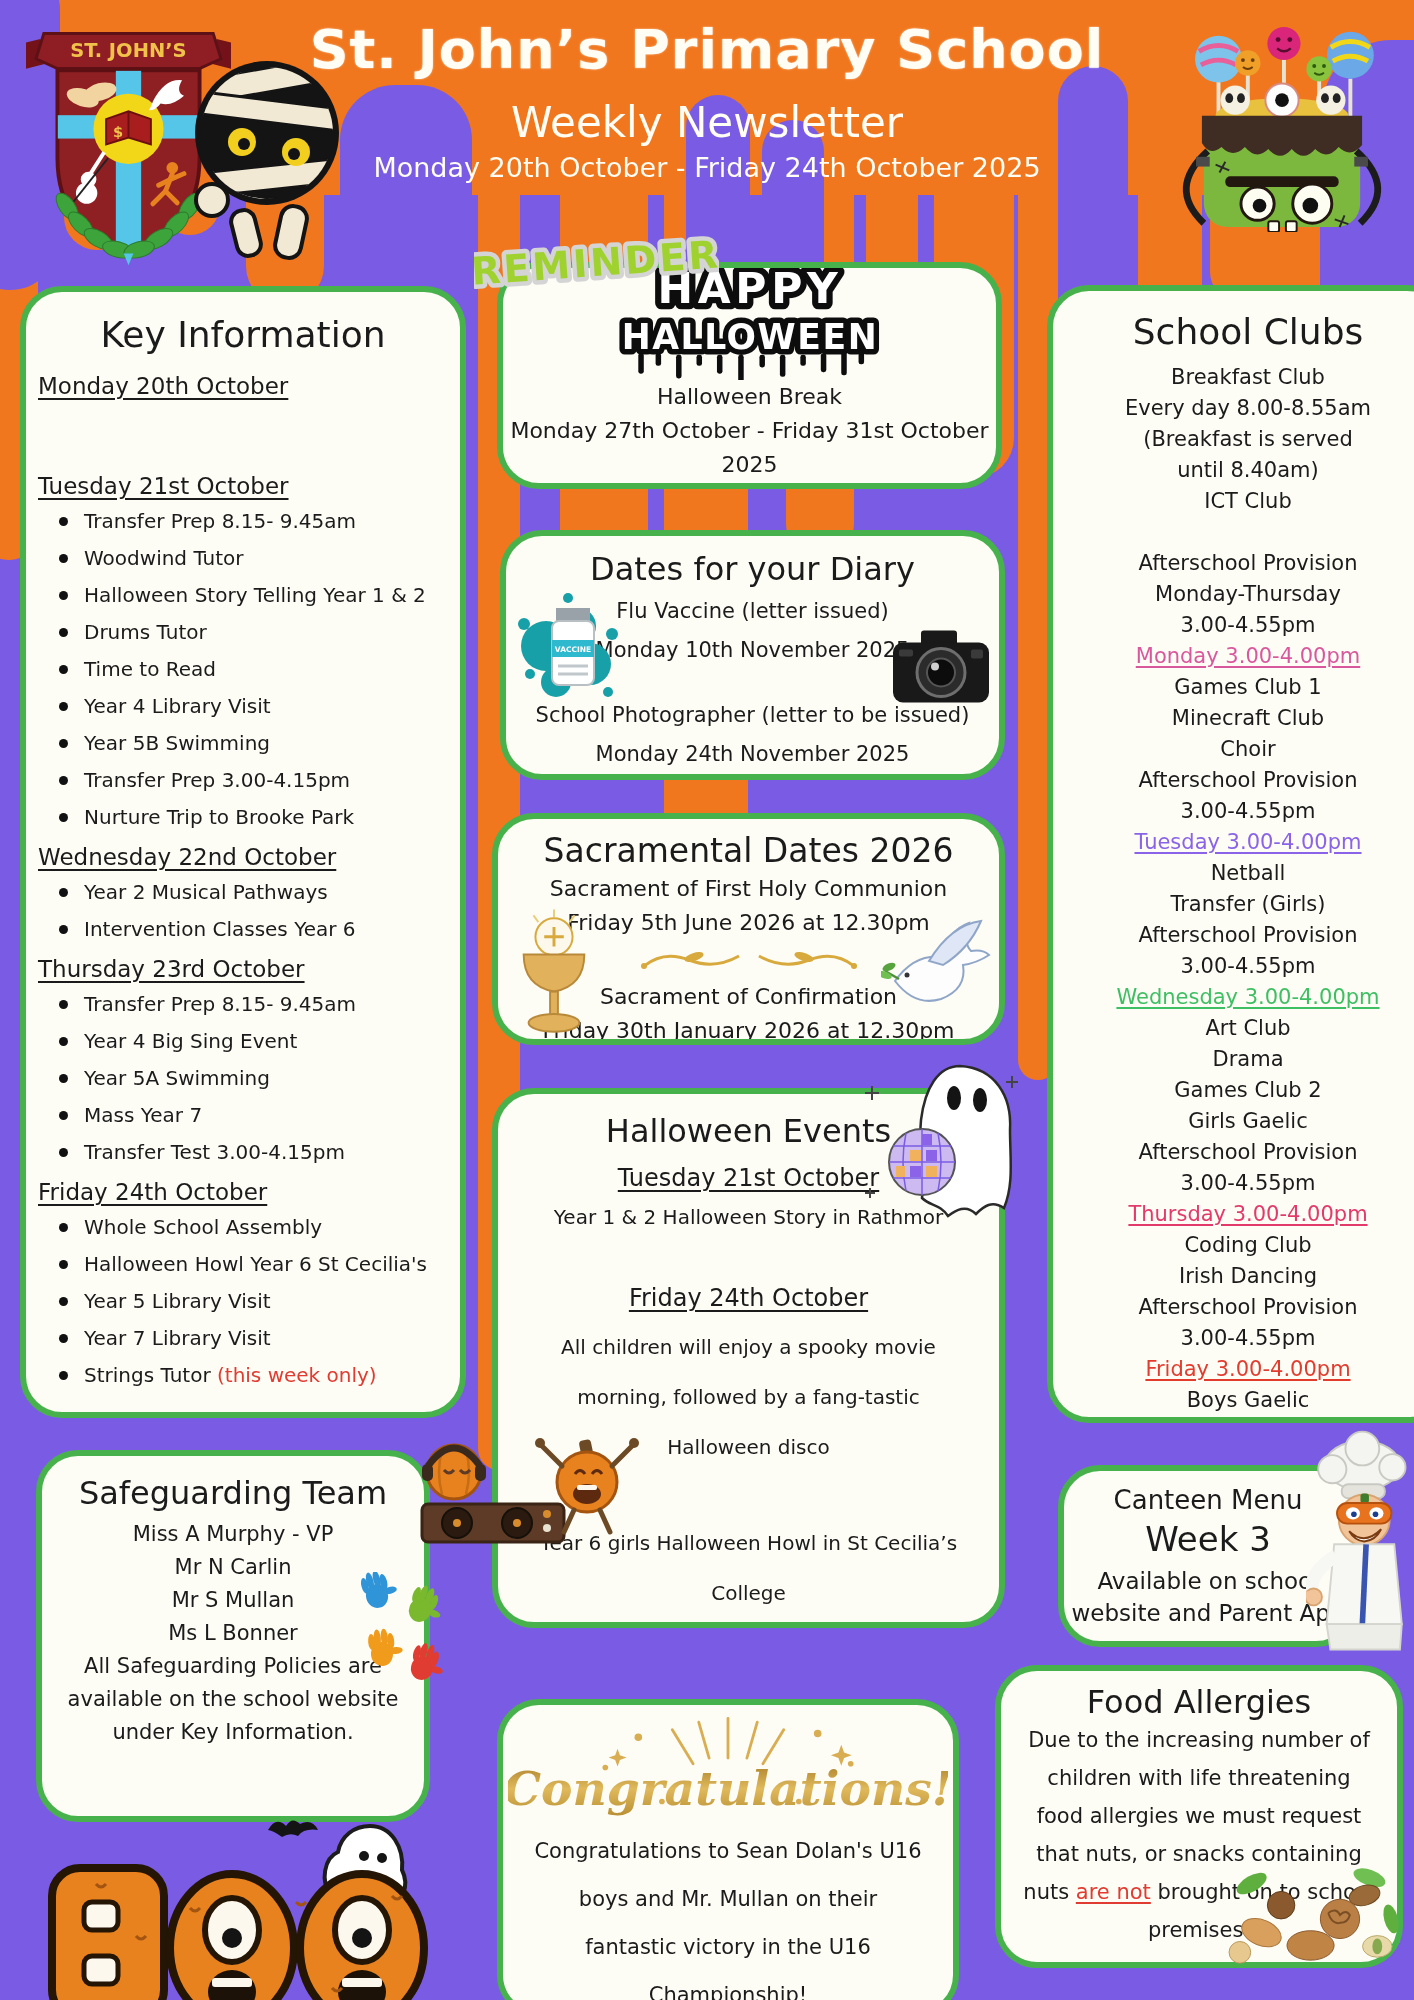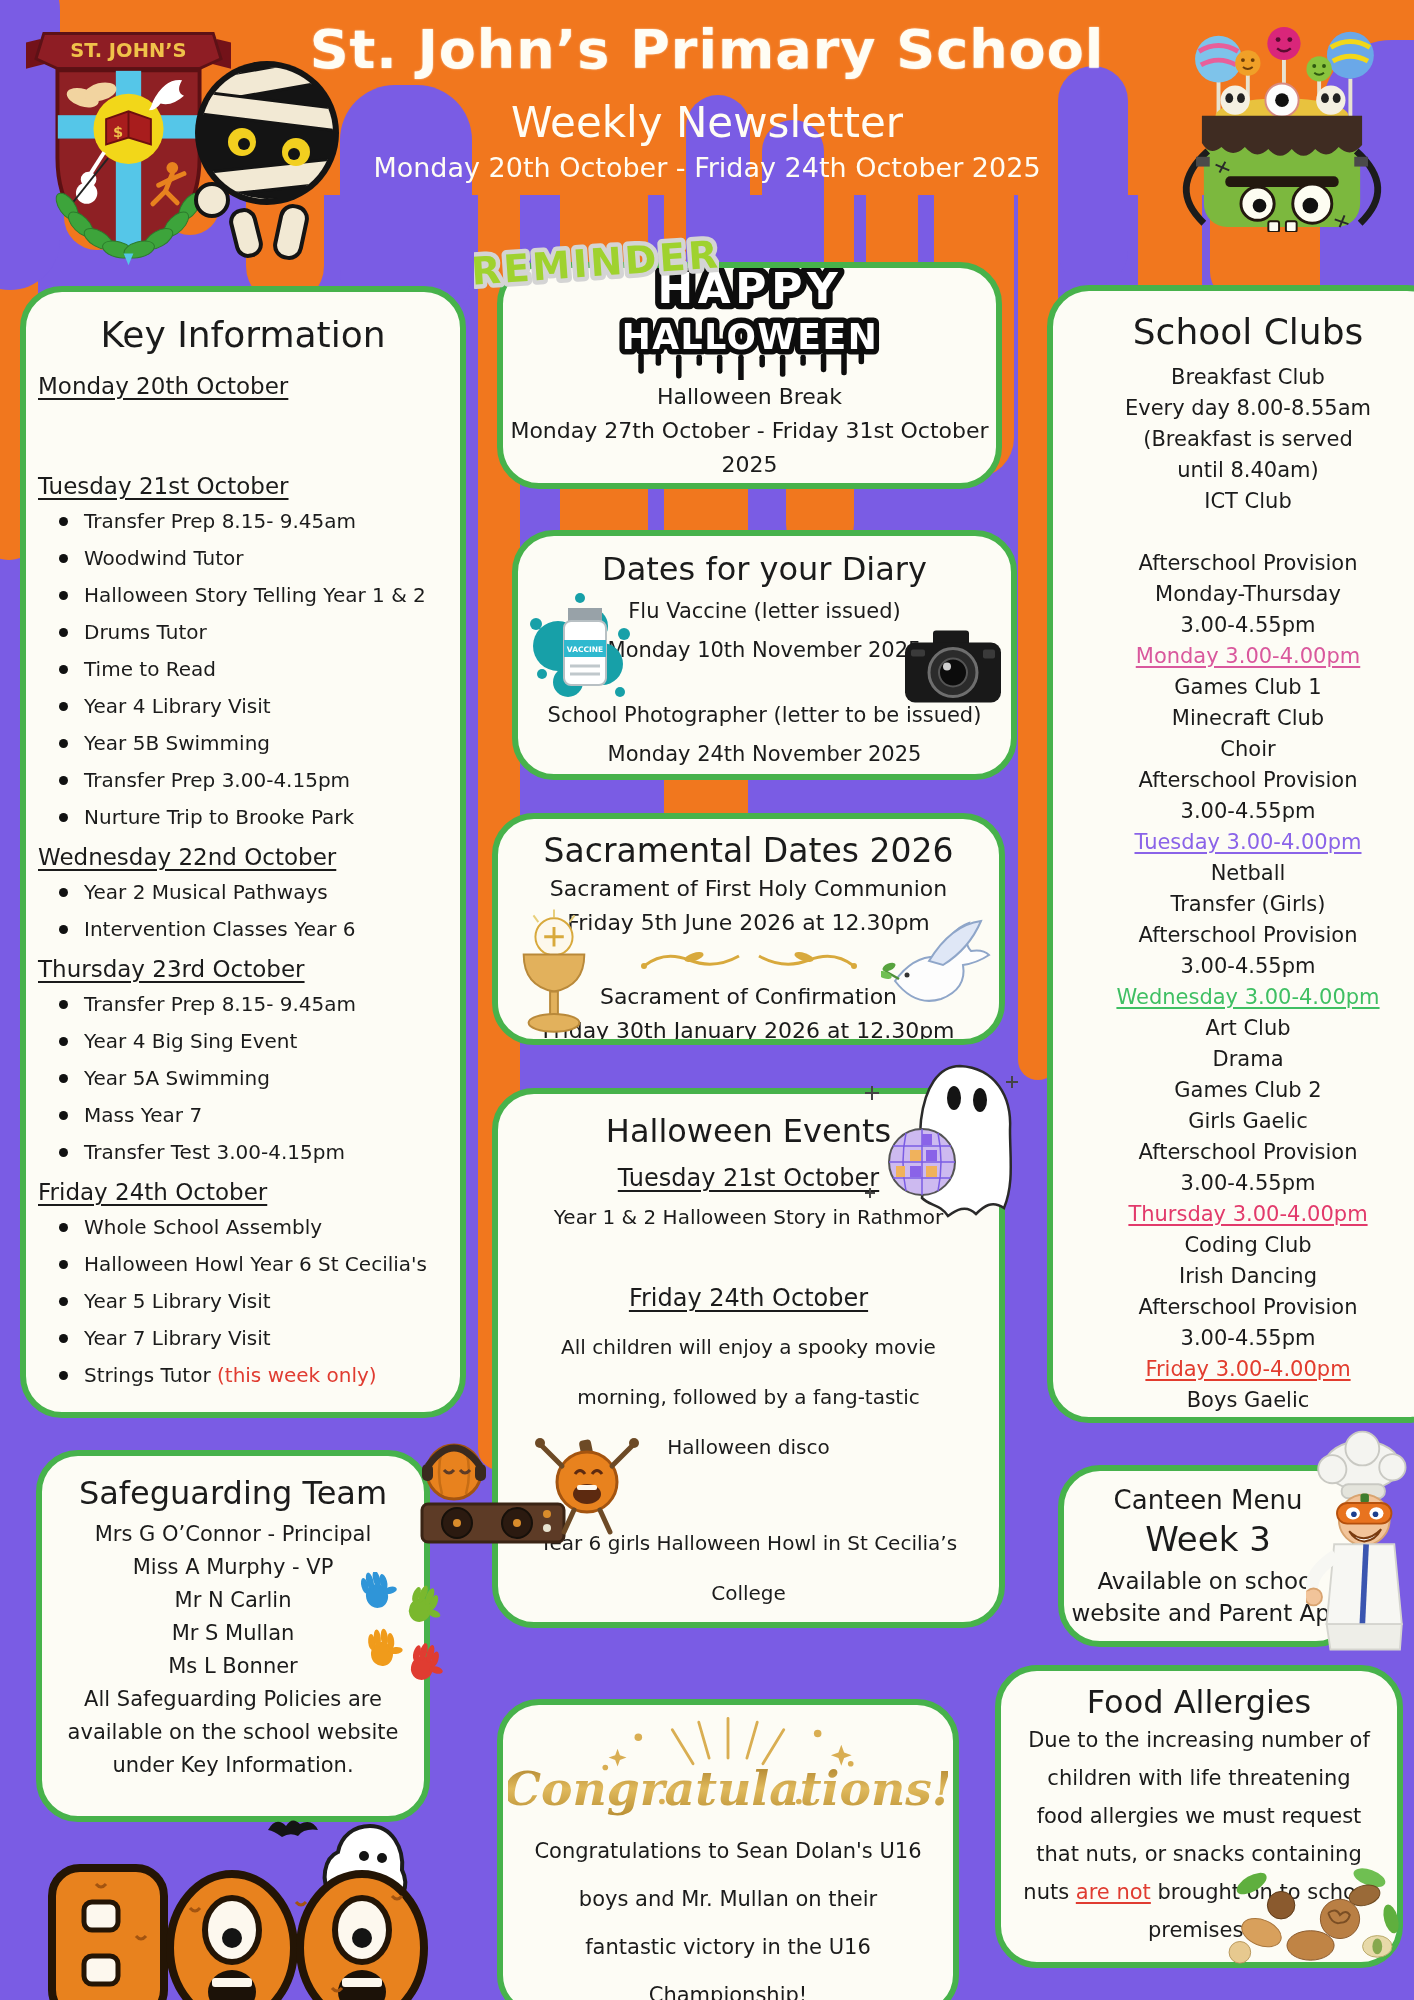--- a/index.html
+++ b/index.html
@@ -31,21 +31,21 @@
                     border-radius:50%;background:#111;}
   .red{color:#e03c31;}
   
   #safeguarding{left:36px;top:1450px;width:394px;height:372px;}
   #safeguarding .card-title{font-size:32px;margin-top:18px;margin-bottom:6px;}
   .sg-line{font-size:21px;line-height:33px;}
   
   #reminder-card{left:497px;top:262px;width:505px;height:227px;}
   #hh-logo{margin:-6px auto 0;}
   .mid-line{font-size:22px;line-height:34px;}
-  #dates-diary{left:512px;top:530px;width:505px;height:250px;}
+  #dates-diary{left:500px;top:530px;width:505px;height:250px;}
   #dates-diary .card-title{margin-top:14px;margin-bottom:4px;font-size:32px;}
   .dd-line{font-size:21px;line-height:39px;}
   .dd-gap{height:26px;}
   #sacramental{left:492px;top:813px;width:513px;height:232px;}
   #sacramental .card-title{margin-top:12px;margin-bottom:2px;}
   .sac-line{font-size:22px;line-height:34px;}
   #hall-events{left:492px;top:1088px;width:513px;height:540px;}
   #hall-events .card-title{margin-top:18px;font-size:32px;}
   .he-h{font-size:24px;text-decoration:underline;text-underline-offset:4px;margin-top:14px;}
   .he-h2{margin-top:42px;}
@@ -262,21 +262,20 @@
       <li><span>Whole School Assembly</span></li>
       <li><span>Halloween Howl Year 6 St Cecilia's</span></li>
       <li><span>Year 5 Library Visit</span></li>
       <li><span>Year 7 Library Visit</span></li>
       <li><span>Strings Tutor </span><span class="red">(this week only)</span></li>
     </ul>
   </div>
 
   <div class="card" id="safeguarding">
     <div class="card-title">Safeguarding Team</div>
-    <div class="sg-line">Mrs G O’Connor - Principal</div>
     <div class="sg-line">Miss A Murphy - VP</div>
     <div class="sg-line">Mr N Carlin</div>
     <div class="sg-line">Mr S Mullan</div>
     <div class="sg-line">Ms L Bonner</div>
     <div class="sg-line">All Safeguarding Policies are</div>
     <div class="sg-line">available on the school website</div>
     <div class="sg-line">under Key Information.</div>
   </div>
 
   <svg class="deco" style="left:352px;top:1572px" width="95" height="125" viewBox="0 0 95 125">

